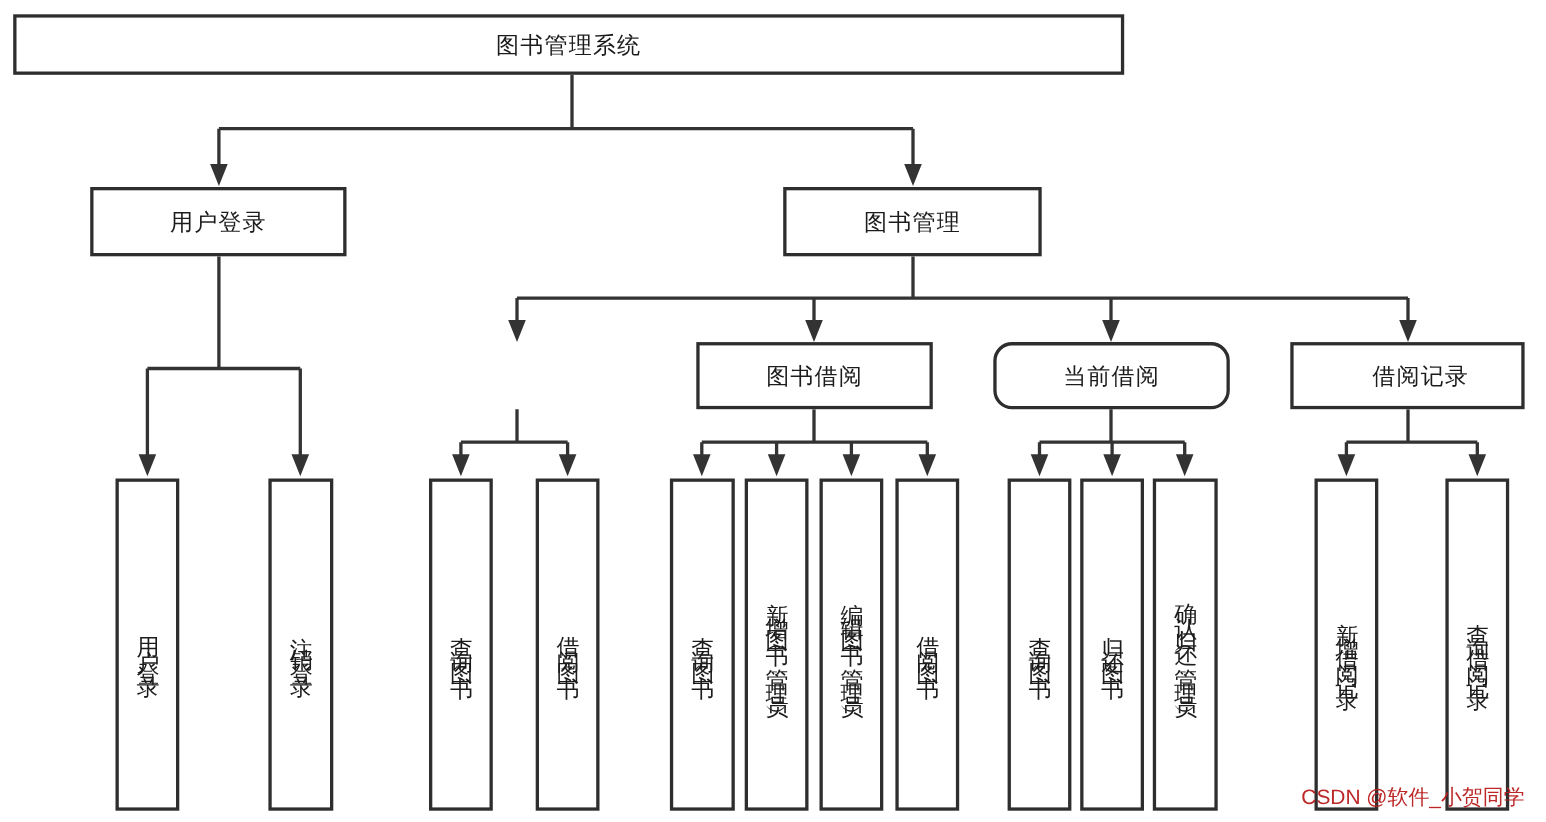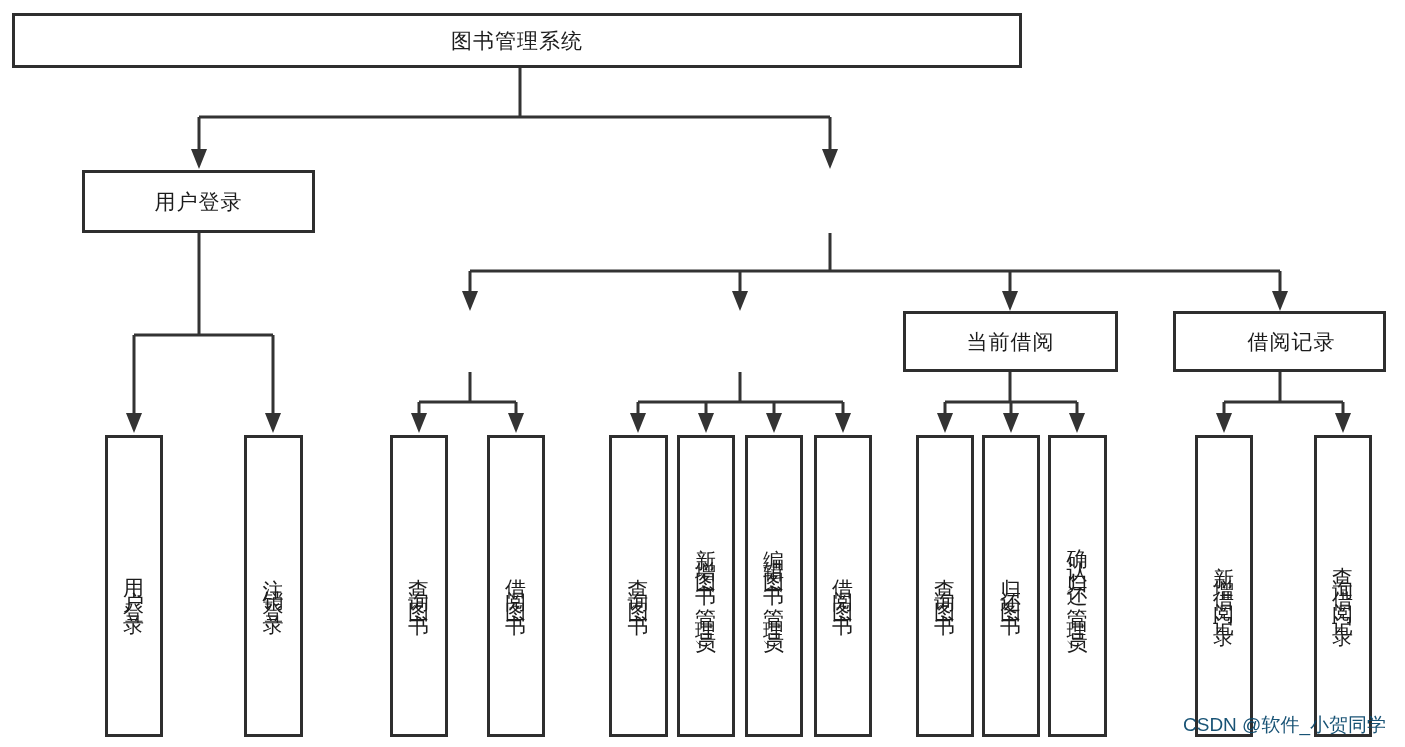--- a/index.html
+++ b/index.html
@@ -43,21 +43,21 @@
     font-size: 21px;
     letter-spacing: 12px;
     line-height: 1;
     white-space: nowrap;
   }
   .watermark {
     position: absolute;
     left: 1183px;
     top: 712px;
     font-size: 19px;
-    color: #0c4a6e;
+    color: #b91c1c;
     opacity: 0.95;
     white-space: nowrap;
     z-index: 5;
   }
 </style>
 </head>
 <body>
 
 <div class="stage">
 
@@ -111,22 +111,28 @@
     </g>
   </svg>
 
   <div class="box h-label" style="left:12px; top:13px; width:1010px; height:55px;">
     <span>图书管理系统</span>
   </div>
 
   <div class="box h-label" style="left:82px; top:170px; width:233px; height:63px;">
     <span>用户登录</span>
   </div>
+  <div class="box h-label" style="left:712px; top:170px; width:235px; height:63px;">
+    <span>图书管理</span>
+  </div>
 
-  <div class="box h-label" style="left:903px; top:311px; width:215px; height:61px;">
+  <div class="box h-label" style="left:633px; top:311px; width:215px; height:61px;">
+    <span>图书借阅</span>
+  </div>
+  <div class="box h-label" style="left:903px; top:311px; width:215px; height:61px;border-radius:17px;">
     <span>当前借阅</span>
   </div>
   <div class="box h-label" style="left:1173px; top:311px; width:213px; height:61px;padding-left:24px;">
     <span>借阅记录</span>
   </div>
 
   <div class="box v-label" style="left:105px; top:435px; width:58px; height:302px;">
     <span>用户登录</span>
   </div>
   <div class="box v-label" style="left:244px; top:435px; width:59px; height:302px;">

